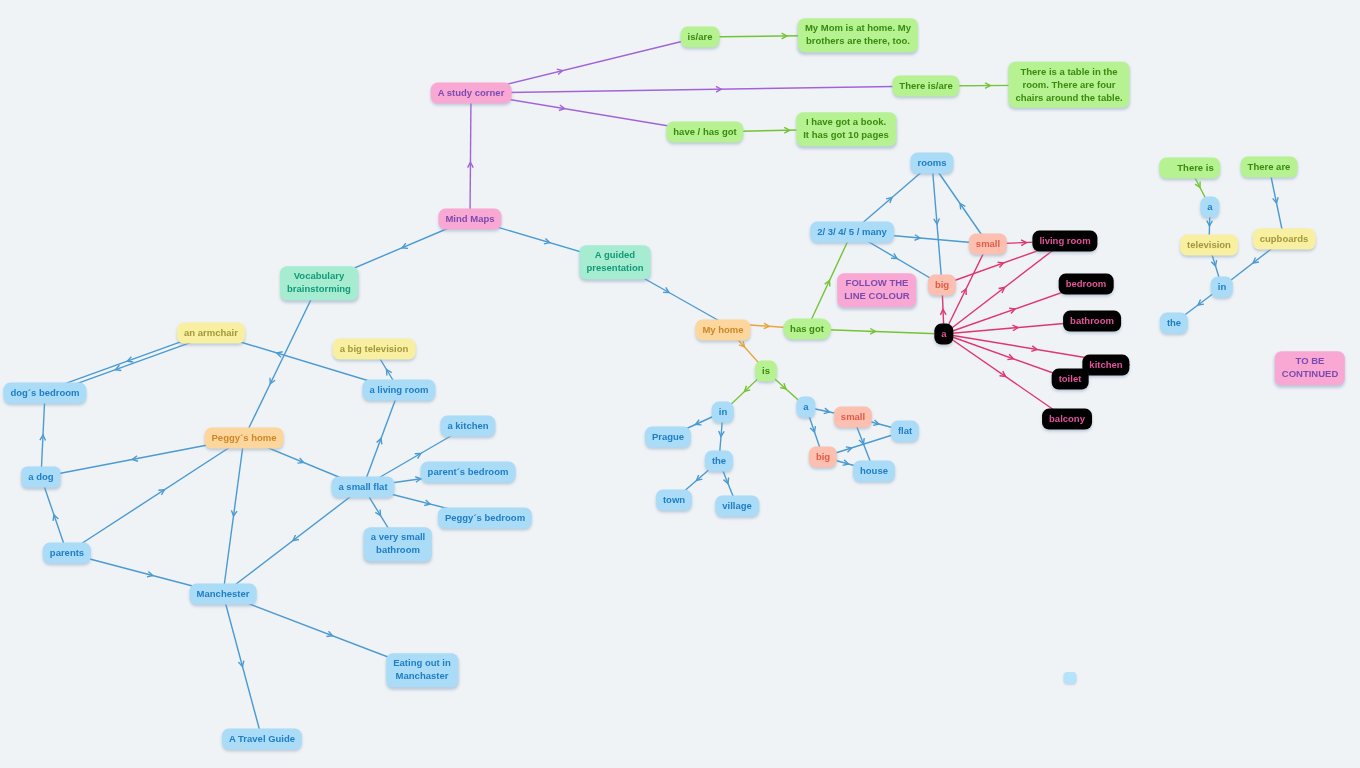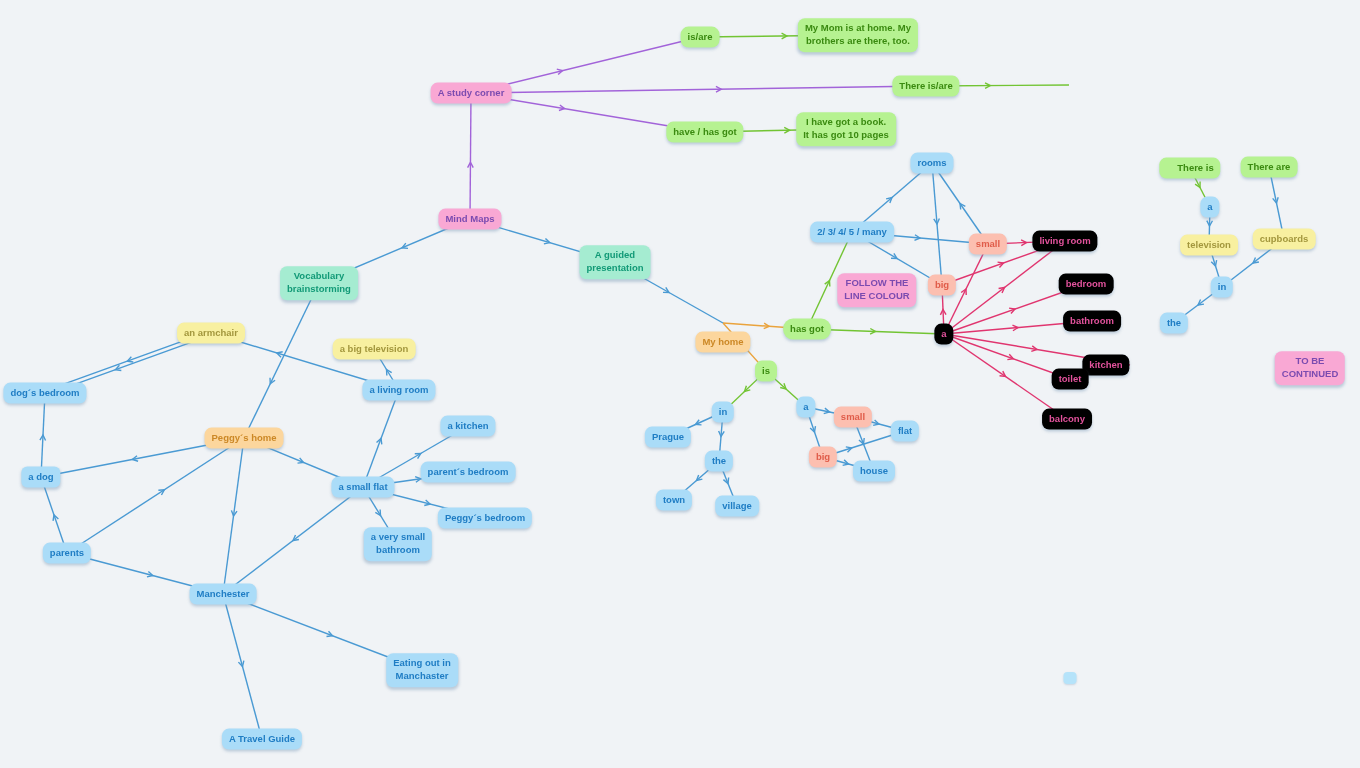--- a/index.html
+++ b/index.html
@@ -169,24 +169,27 @@
       <polyline points="1012.476158854084,325.1575271624445 1018,327.5 1012.9691092362809,330.76957766745585" fill="none" stroke="#e0356f" stroke-width="1.4" stroke-linejoin="miter"></polyline>
       <line x1="944" y1="334" x2="1130" y2="365" stroke="#e0356f" stroke-width="1.4"></line>
       <polyline points="1032.2374790529943,345.85056247767784 1037,349.5 1031.3113112591063,351.40756924100566" fill="none" stroke="#e0356f" stroke-width="1.4" stroke-linejoin="miter"></polyline>
       <line x1="944" y1="334" x2="1070" y2="379" stroke="#e0356f" stroke-width="1.4"></line>
       <polyline points="1009.2583497199008,354.3154692454134 1013.3,358.75 1007.3635452328548,359.6209218091422" fill="none" stroke="#e0356f" stroke-width="1.4" stroke-linejoin="miter"></polyline>
       <line x1="944" y1="334" x2="1067" y2="419" stroke="#e0356f" stroke-width="1.4"></line>
       <polyline points="1002.7431421272066,371.17085985648555 1005.5,376.5 999.5403272332717,375.80552140888557" fill="none" stroke="#e0356f" stroke-width="1.4" stroke-linejoin="miter"></polyline>
     </svg>
 
 <div class="node purple" style="left: 471px; top: 93px;">A study corner</div>
-    <div class="node green" style="left: 700px; top: 37px; border-radius: 8px;">is/are</div>
+    <div class="node green" style="left: 700px; top: 37px;">is/are</div>
     <div class="node green" style="left: 858px; top: 35px;">My Mom is at home. My
 brothers are there, too.</div>
     <div class="node green" style="left: 926px; top: 86px;">There is/are</div>
+    <div class="node green" style="left: 1069px; top: 85px;">There is a table in the
+room. There are four
+chairs around the table.</div>
     <div class="node green" style="left: 705px; top: 132px;">have / has got</div>
     <div class="node green" style="left: 846px; top: 129px;">I have got a book.
 It has got 10 pages</div>
     <div class="node purple" style="left: 470px; top: 219px;">Mind Maps</div>
     <div class="node teal" style="left: 319px; top: 283px;">Vocabulary
 brainstorming</div>
     <div class="node teal" style="left: 615px; top: 262px;">A guided
 presentation</div>
     <div class="node yellow" style="left: 211px; top: 333px;">an armchair</div>
     <div class="node blue" style="left: 45px; top: 393px; text-align: center;">dog´s bedroom</div>
@@ -198,21 +201,21 @@
     <div class="node blue" style="left: 363px; top: 487px;">a small flat</div>
     <div class="node blue" style="left: 468px; top: 472px;">parent´s bedroom</div>
     <div class="node blue" style="left: 485px; top: 518px;">Peggy´s bedroom</div>
     <div class="node blue" style="left: 398px; top: 544px;">a very small
 bathroom</div>
     <div class="node blue" style="left: 67px; top: 553px;">parents</div>
     <div class="node blue" style="left: 223px; top: 594px;">Manchester</div>
     <div class="node blue" style="left: 422px; top: 670px;">Eating out in
 Manchaster</div>
     <div class="node blue" style="left: 262px; top: 739px;">A Travel Guide</div>
-    <div class="node orange" style="left: 723px; top: 342px;">My home</div>
+    <div class="node orange" style="left: 723px; top: 330px;">My home</div>
     <div class="node green" style="left: 807px; top: 329px; border-radius: 10px;">has got</div>
     <div class="node green" style="left: 766px; top: 371px;">is</div>
     <div class="node blue" style="left: 723px; top: 412px;">in</div>
     <div class="node blue" style="left: 668px; top: 437px;">Prague</div>
     <div class="node blue" style="left: 719px; top: 461px;">the</div>
     <div class="node blue" style="left: 674px; top: 500px;">town</div>
     <div class="node blue" style="left: 737px; top: 506px;">village</div>
     <div class="node blue" style="left: 806px; top: 407px;">a</div>
     <div class="node salmon" style="left: 853px; top: 417px;">small</div>
     <div class="node blue" style="left: 905px; top: 431px;">flat</div>

